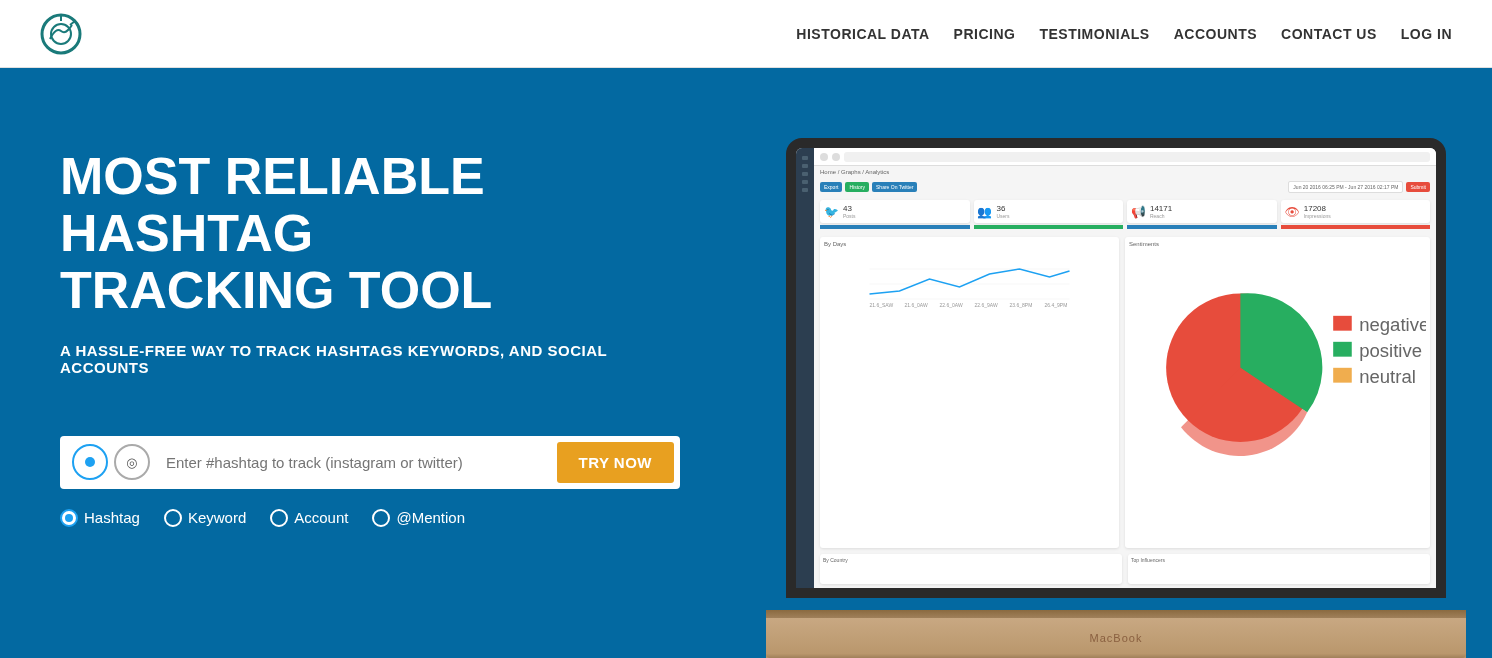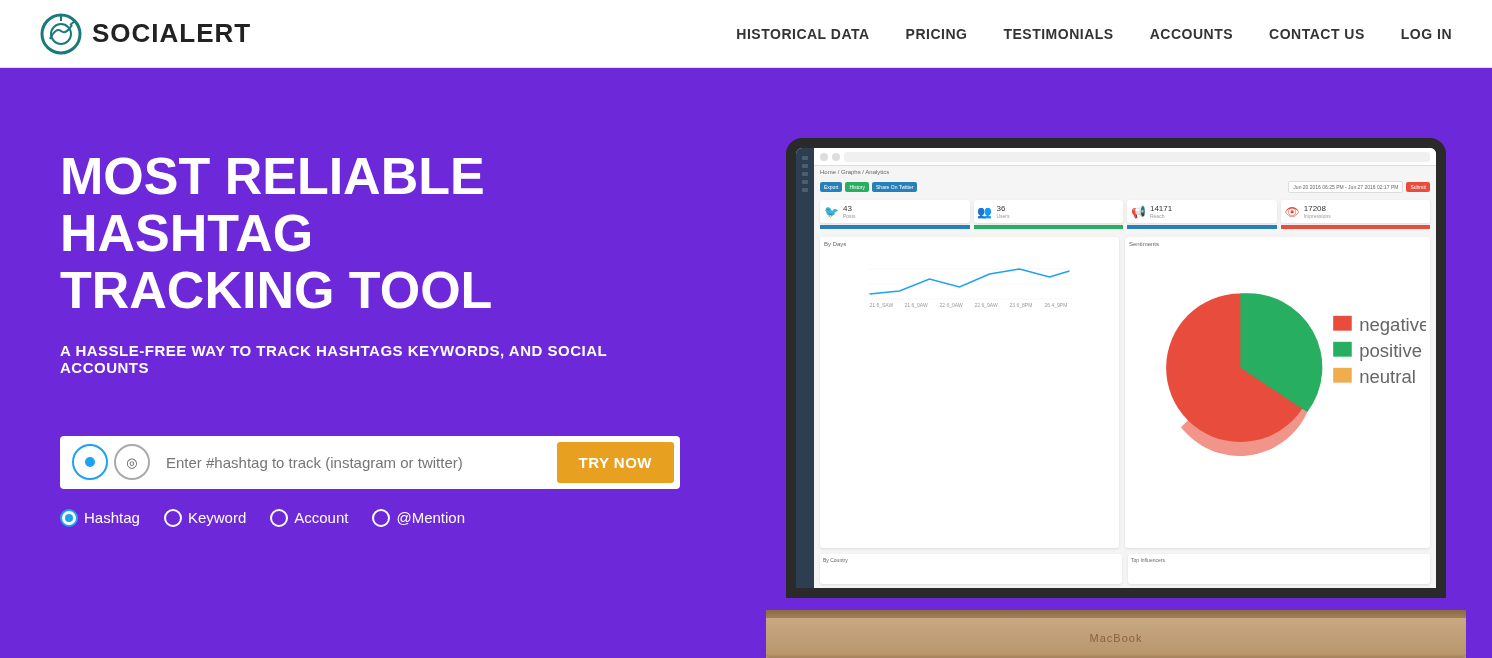--- a/index.html
+++ b/index.html
@@ -28,35 +28,35 @@
     }
     .logo-text {
       font-size: 26px;
       font-weight: 700;
       color: #222;
       letter-spacing: 1px;
     }
     .nav-links {
       display: flex;
       align-items: center;
-      gap: 36px;
+      gap: 24px;
     }
     .nav-link {
       font-size: 14px;
       font-weight: 700;
       color: #333;
       text-decoration: none;
       letter-spacing: 0.5px;
       cursor: pointer;
     }
 
     
     .hero {
       display: flex;
-      background: #6d28d9;
+      background: #0369a1;
       height: 590px;
       position: relative;
       overflow: hidden;
     }
 
     .hero-left {
       flex: 0 0 680px;
       padding: 80px 60px 40px 60px;
       display: flex;
       flex-direction: column;
@@ -489,21 +489,20 @@
 
 <div class="navbar">
   <div class="logo-area">
     <svg class="logo-icon" viewBox="0 0 42 42" xmlns="http://www.w3.org/2000/svg">
       <circle cx="21" cy="21" r="19" fill="none" stroke="#1a7a7a" stroke-width="3"></circle>
       <circle cx="21" cy="21" r="10" fill="none" stroke="#1a7a7a" stroke-width="2"></circle>
       <path d="M10 26 Q16 14 21 18 Q26 22 32 12" stroke="#1a7a7a" stroke-width="2" fill="none"></path>
       <line x1="21" y1="8" x2="21" y2="3" stroke="#1a7a7a" stroke-width="2"></line>
       <line x1="30" y1="12" x2="35" y2="8" stroke="#1a7a7a" stroke-width="2"></line>
     </svg>
-    <span class="logo-text">SOCIALERT</span>
   </div>
   <nav class="nav-links">
     <a class="nav-link">HISTORICAL DATA</a>
     <a class="nav-link">PRICING</a>
     <a class="nav-link">TESTIMONIALS</a>
     <a class="nav-link">ACCOUNTS</a>
     <a class="nav-link">CONTACT US</a>
     <a class="nav-link">LOG IN</a>
   </nav>
 </div>

